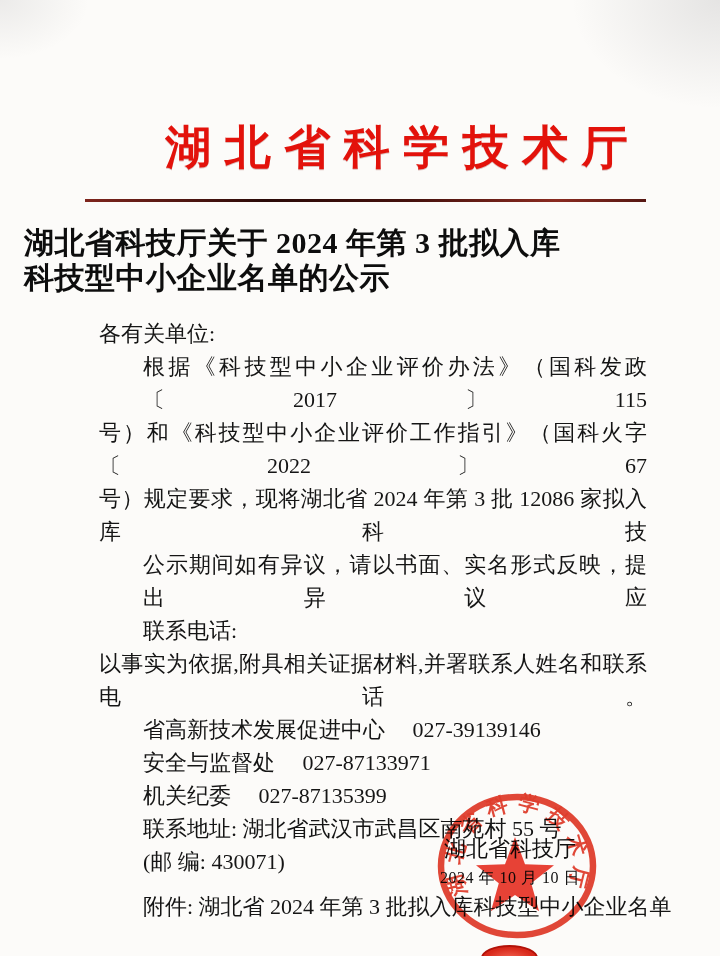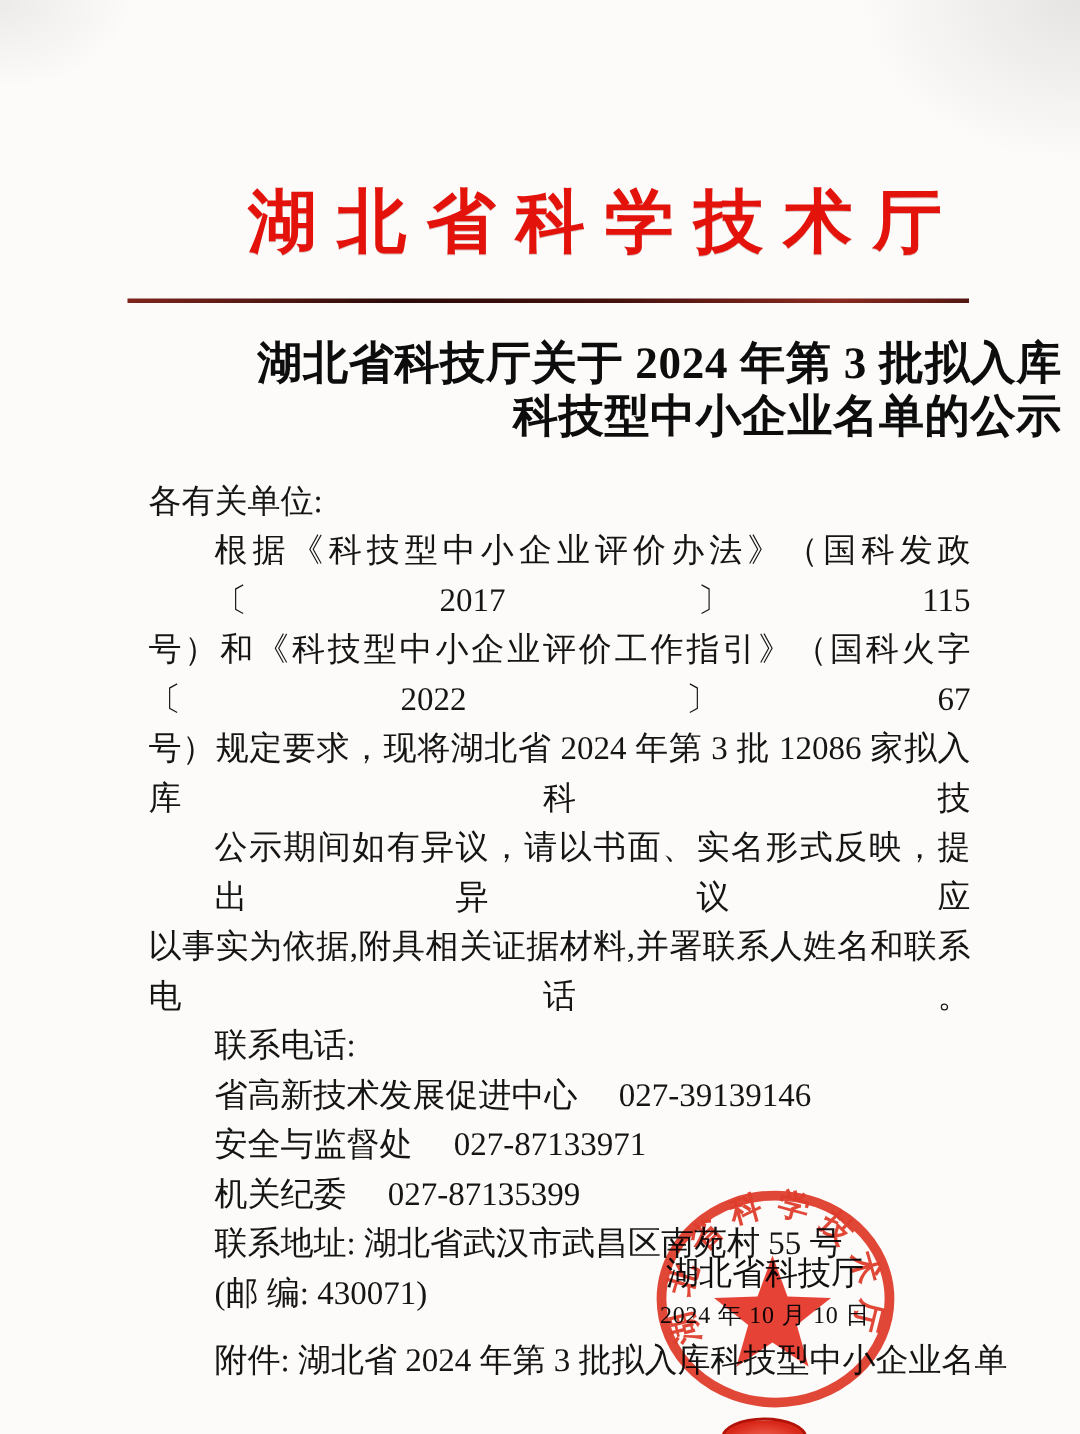--- a/index.html
+++ b/index.html
@@ -26,21 +26,21 @@
     text-align:center;font-size:46px;font-weight:bold;color:var(--header-red,#e3120b);
     white-space:nowrap;letter-spacing:1px;
     text-shadow:0 1px 0 rgba(120,0,0,.25);
     margin-left:44px;
   }
   .red-rule{
     position:absolute;top:199px;left:85px;width:561px;height:2.5px;
     background:linear-gradient(90deg,#7f251d,var(--rule-dark,#2a0a08) 32%,#45110d 58%,#8a2a20 84%,#551712);
   }
   .doc-title{
-    position:absolute;top:225px;left:24px;width:684px;text-align:right;
+    position:absolute;top:225px;left:24px;width:684px;text-align:left;
     font-size:30px;line-height:35px;font-weight:bold;color:#0d0d0d;
     letter-spacing:.5px;
   }
   .body-block{
     position:absolute;top:317px;left:85px;width:562px;
     font-size:22px;line-height:33px;color:var(--text-black,#151515);
     z-index:1;
   }
   .body-block .line{white-space:nowrap;margin-left:14px;}
   .body-block .line.indent{padding-left:44px;}
@@ -78,22 +78,22 @@
     <div>湖北省科技厅关于 2024 年第 3 批拟入库</div>
     <div>科技型中小企业名单的公示</div>
   </div>
 
   <div class="body-block">
       <div class="line">各有关单位:</div>
       <div class="line indent justify">根据《科技型中小企业评价办法》（国科发政〔2017〕115</div>
       <div class="line justify">号）和《科技型中小企业评价工作指引》（国科火字〔2022〕67</div>
       <div class="line justify">号）规定要求，现将湖北省 2024 年第 3 批 12086 家拟入库科技</div>
       <div class="line indent justify">公示期间如有异议，请以书面、实名形式反映，提出异议应</div>
+      <div class="line indent">联系电话:</div>
       <div class="line justify">以事实为依据,附具相关证据材料,并署联系人姓名和联系电话。</div>
-      <div class="line indent">联系电话:</div>
       <div class="line indent">省高新技术发展促进中心　 027-39139146</div>
       <div class="line indent">安全与监督处　 027-87133971</div>
       <div class="line indent">机关纪委　 027-87135399</div>
       <div class="line indent">联系地址: 湖北省武汉市武昌区南苑村 55 号</div>
       <div class="line indent">(邮  编: 430071)</div>
       <div class="line indent gap">附件: 湖北省 2024 年第 3 批拟入库科技型中小企业名单</div>
     </div>
 
   <div class="signature">
     <div>湖北省科技厅</div>

